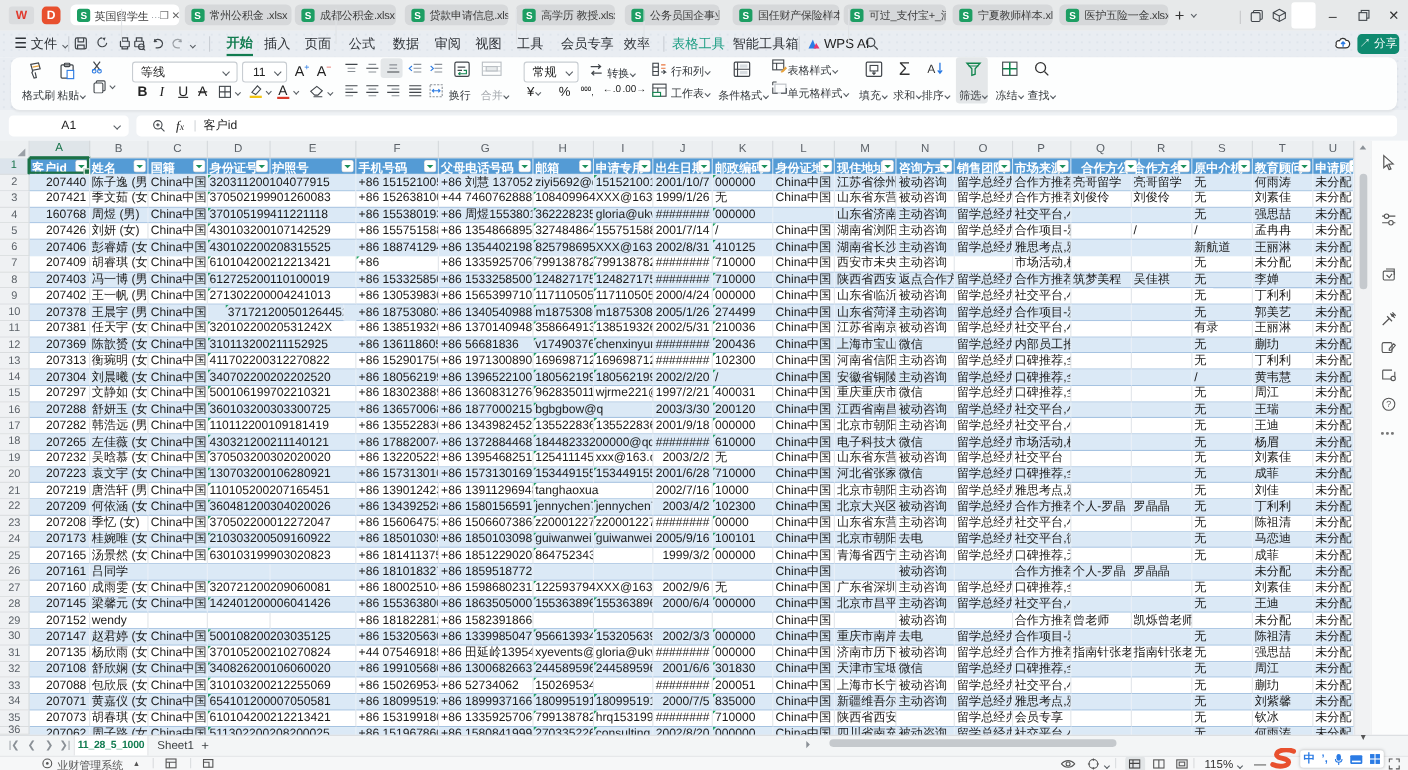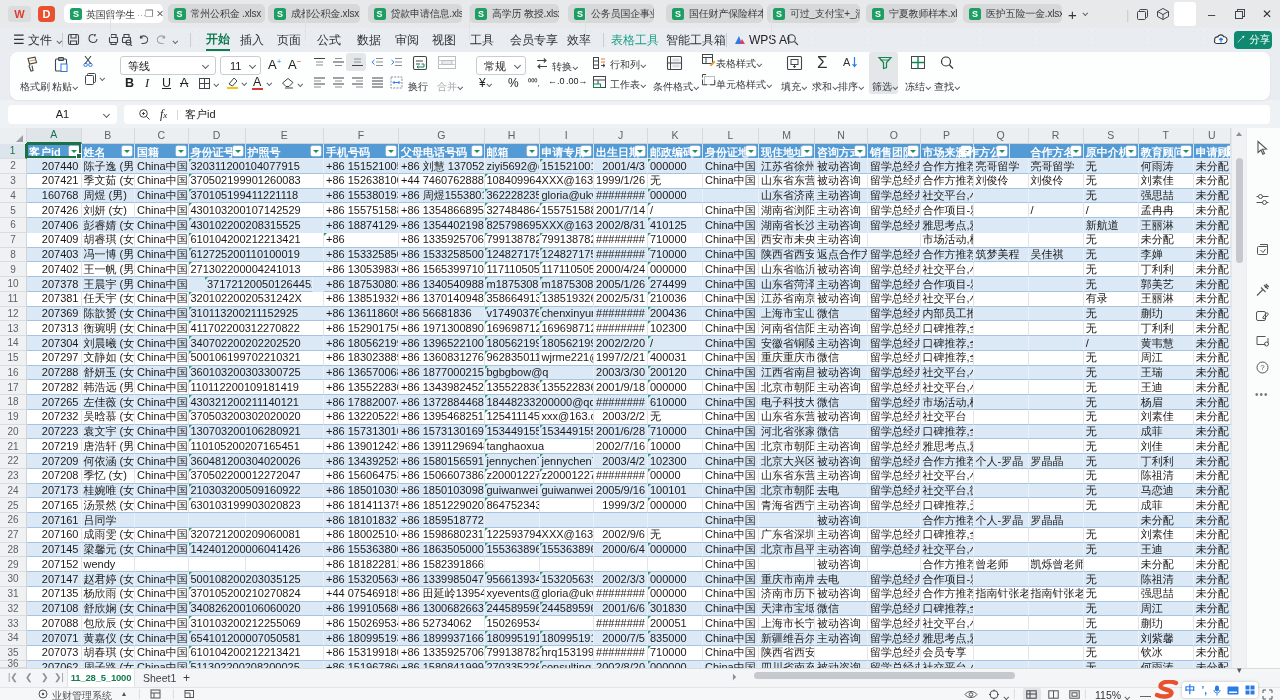--- a/index.html
+++ b/index.html
@@ -608,21 +608,21 @@
           <b class="fb"></b>
         </div>
         <div class="hc" style="left:841.00px;width:52.50px">
           <span>销售团队</span>
           <b class="fb"></b>
         </div>
         <div class="hc" style="left:893.50px;width:53.00px">
           <span>市场来源</span>
           <b class="fb"></b>
         </div>
-        <div class="hc" style="left:928px;width:55.00px">
+        <div class="hc" style="left:954px;width:55.00px">
           <span>合作方公</span>
           <b class="fb"></b>
         </div>
         <div class="hc" style="left:1001.50px;width:55.20px">
           <span>合作方名</span>
           <b class="fb"></b>
         </div>
         <div class="hc" style="left:1056.70px;width:55.00px">
           <span>原中介机</span>
           <b class="fb"></b>
@@ -638,21 +638,21 @@
       </div>
       <div class="drow band" style="left:27.0px;top:159.00px;width:1204.00px;height:14.750px">
         <div class="dc ra" style="left:0.00px;width:54.50px"><span>207440</span></div>
         <div class="dc " style="left:54.50px;width:53.50px"><span>陈子逸 (男)</span></div>
         <div class="dc " style="left:108.00px;width:53.50px"><span>China中国</span></div>
         <div class="dc " style="left:161.50px;width:135.50px"><u class="tri"></u><span>320311200104077915</span></div>
         <div class="dc " style="left:297.00px;width:75.00px"><span>+86 151521005</span></div>
         <div class="dc " style="left:372.00px;width:85.50px"><span>+86 刘慧 1370523</span></div>
         <div class="dc " style="left:457.50px;width:55.00px"><span>ziyi5692@q</span></div>
         <div class="dc " style="left:512.50px;width:54.50px"><u class="tri"></u><span>1515210013</span></div>
-        <div class="dc ra" style="left:567.00px;width:54.00px"><span>2001/4/3</span></div>
+        <div class="dc ra" style="left:567.00px;width:54.00px"><span>2001/10/7</span></div>
         <div class="dc " style="left:621.00px;width:55.00px"><u class="tri"></u><span>000000</span></div>
         <div class="dc " style="left:676.00px;width:56.00px"><span>China中国</span></div>
         <div class="dc " style="left:732.00px;width:56.00px"><span>江苏省徐州市</span></div>
         <div class="dc " style="left:788.00px;width:53.00px"><span>被动咨询</span></div>
         <div class="dc " style="left:841.00px;width:52.50px"><span>留学总经办</span></div>
         <div class="dc " style="left:893.50px;width:53.00px"><span>合作方推荐</span></div>
         <div class="dc " style="left:946.50px;width:55.00px"><span>亮哥留学</span></div>
         <div class="dc " style="left:1001.50px;width:55.20px"><span>亮哥留学</span></div>
         <div class="dc " style="left:1056.70px;width:55.00px"><span>无</span></div>
         <div class="dc " style="left:1111.70px;width:55.00px"><span>何雨涛</span></div>

